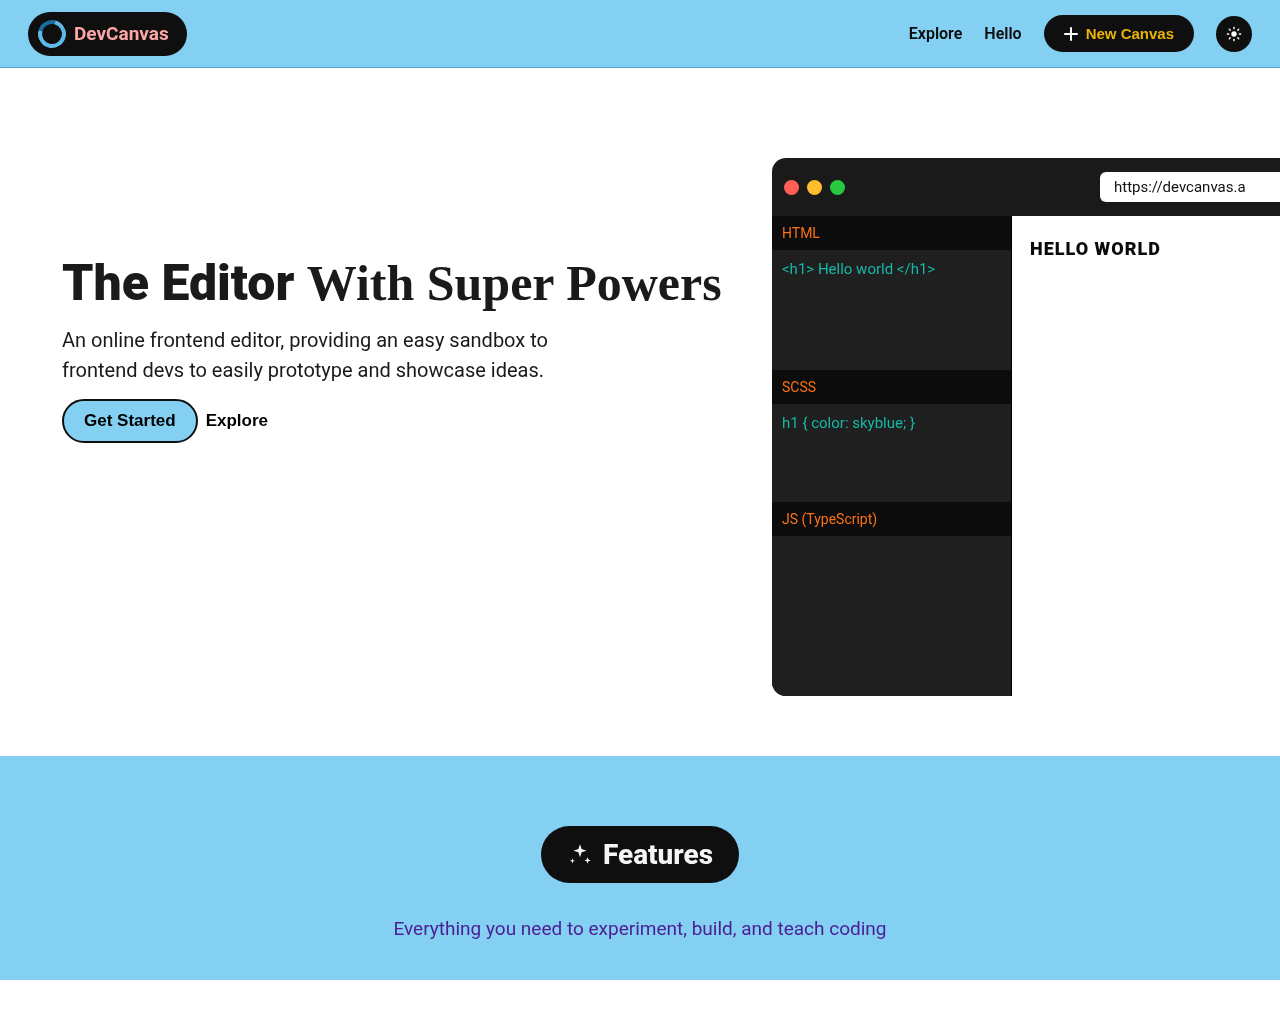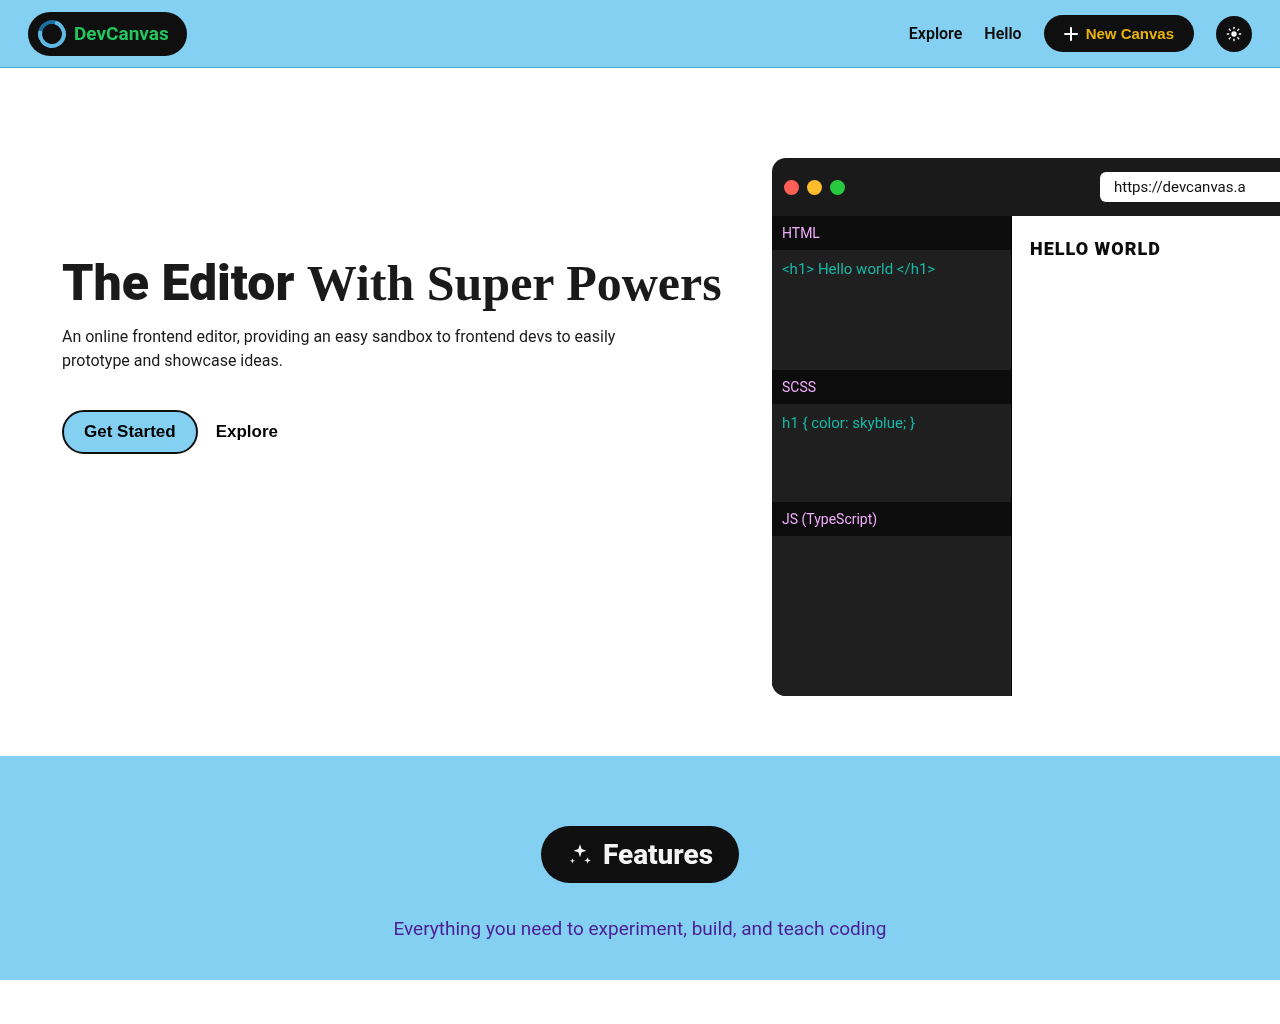--- a/index.html
+++ b/index.html
@@ -27,21 +27,21 @@
     }
     .logo-circle {
       width: 28px;
       height: 28px;
       border-radius: 50%;
       border: 4px solid #5eb9e6;
       border-top-color: #1a6fa0;
       transform: rotate(-30deg);
     }
     .logo-text {
-      color: #22c55e;
+      color: #fca5a5;
       font-weight: 700;
       font-size: 19px;
     }
     .nav-right {
       display: flex;
       align-items: center;
       gap: 22px;
     }
     .nav-link {
       font-weight: 600;
@@ -95,27 +95,27 @@
     }
     .hero-title .bold {
       font-weight: 900;
       font-family: -apple-system, BlinkMacSystemFont, "Segoe UI", Roboto, sans-serif;
     }
     .hero-title .serif {
       font-family: Georgia, "Times New Roman", serif;
       font-weight: 700;
     }
     .hero-sub {
-      font-size: 16px;
+      font-size: 20px;
       line-height: 1.5;
       color: #1a1a1a;
       max-width: 560px;
-      margin-bottom: 37px;
-    }
-    .hero-buttons { display: flex; gap: 18px; }
+      margin-bottom: 14px;
+    }
+    .hero-buttons { display: flex; gap: 8px; }
     .btn-primary {
       background: #83d0f2;
       border: 2px solid #0f0f0f;
       border-radius: 24px;
       padding: 10px 20px;
       font-size: 17px;
       font-weight: 700;
       cursor: pointer;
     }
     .btn-ghost {
@@ -164,21 +164,21 @@
     }
     .editor-body { display: flex; flex: 1; }
     .code-col {
       width: 240px;
       display: flex;
       flex-direction: column;
       border-right: 1px solid #000;
     }
     .panel-head {
       background: #0c0c0c;
-      color: #f0abfc;
+      color: #f97316;
       font-size: 14px;
       padding: 9px 10px;
     }
     .panel-body {
       background: #1f1f1f;
       color: #14b8a6;
       font-size: 15px;
       padding: 10px;
       min-height: 100px;
       flex-shrink: 0;

